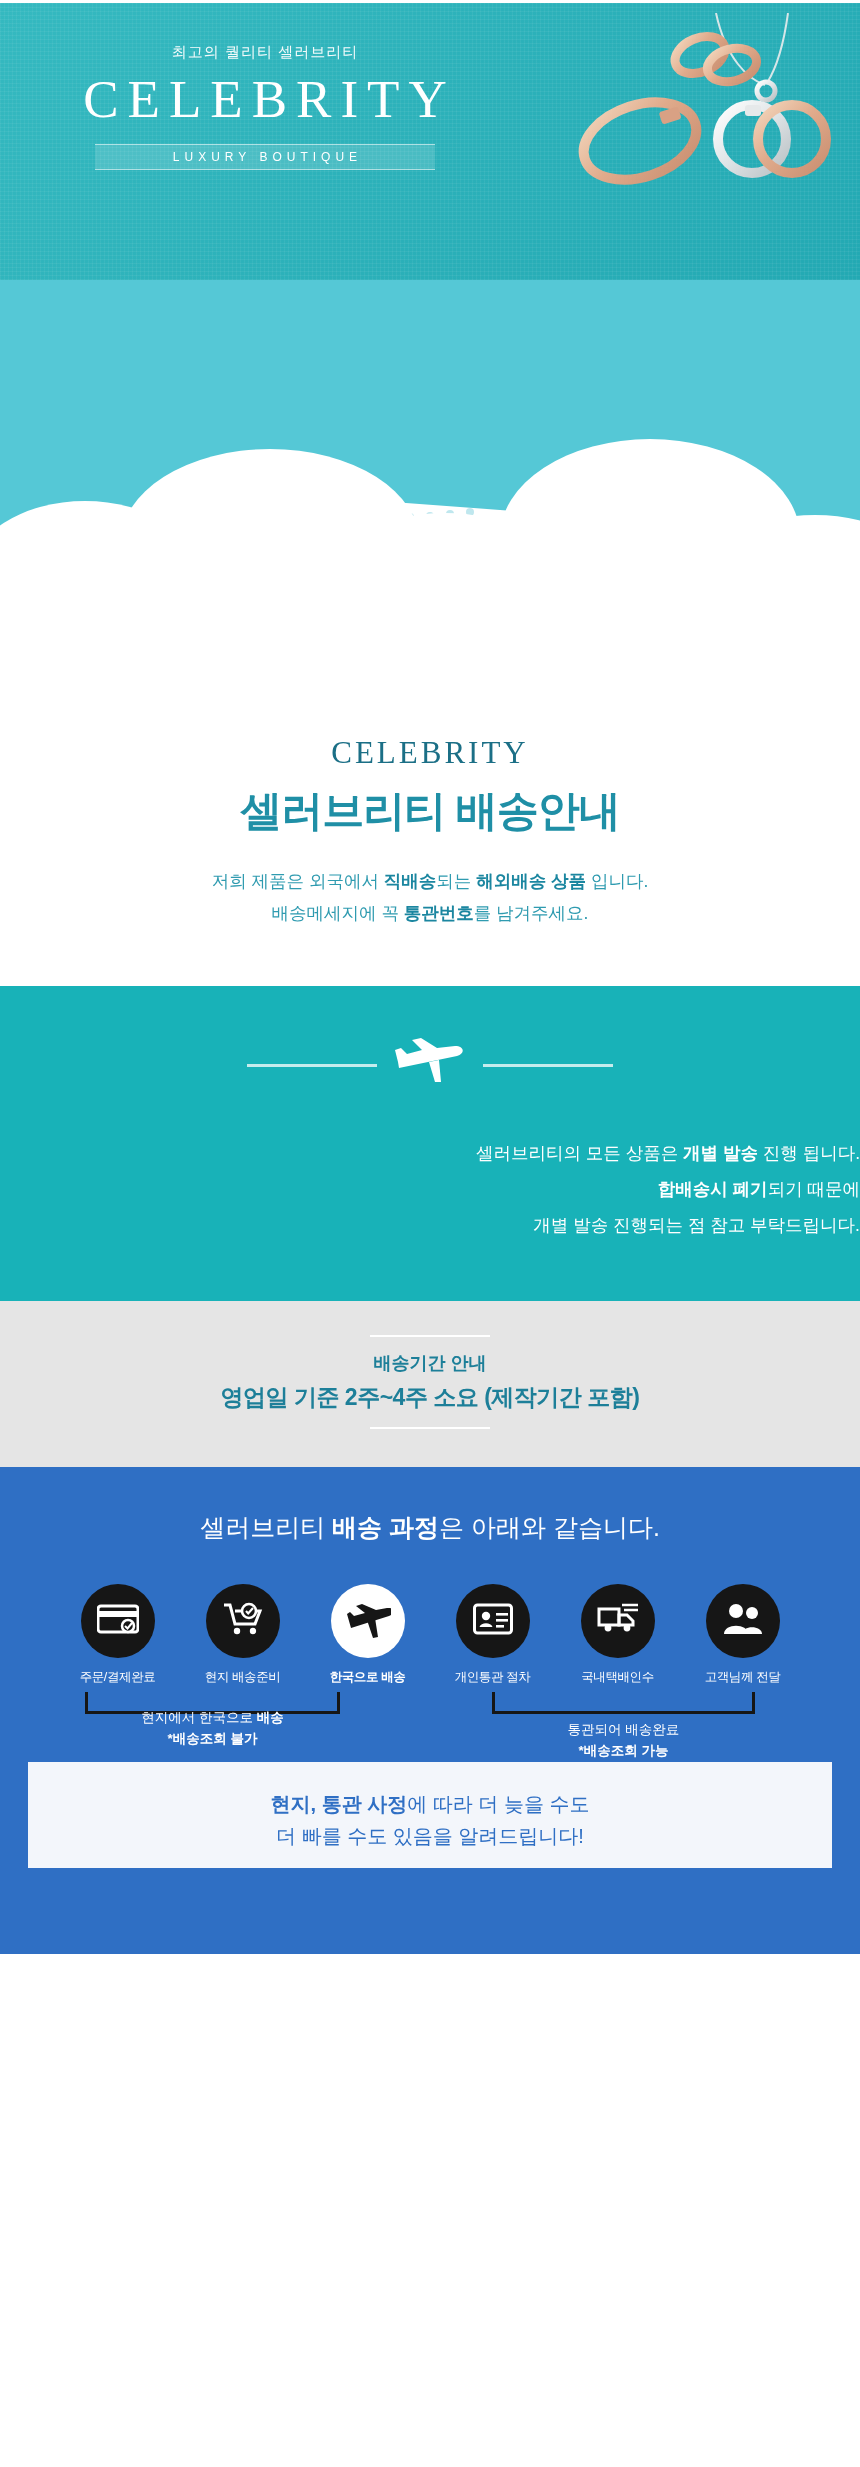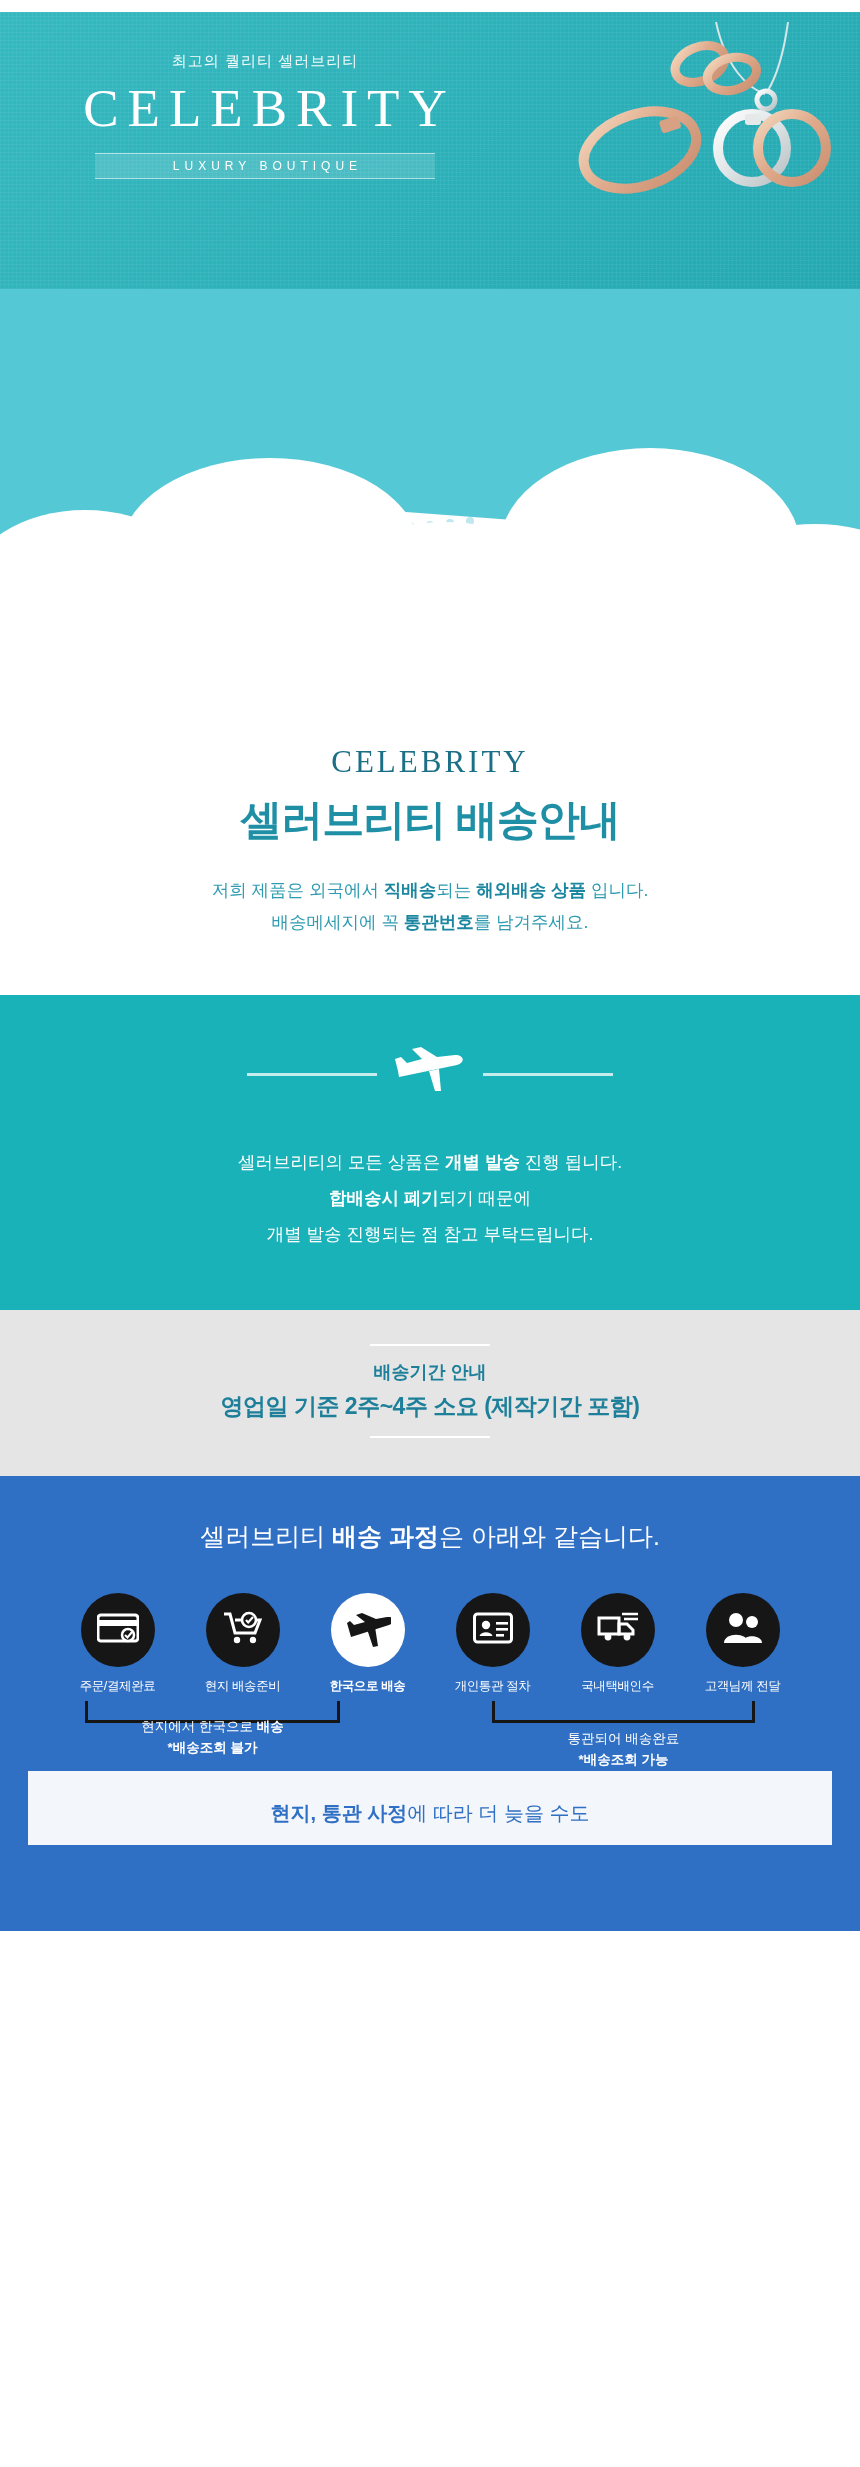--- a/index.html
+++ b/index.html
@@ -2,21 +2,21 @@
 <html><head>
 <meta charset="utf-8">
 <style>
   * { box-sizing: border-box; margin: 0; padding: 0; }
   body {
     width: 860px;
     background: #ffffff;
     font-family: "Liberation Sans", sans-serif;
     -webkit-font-smoothing: antialiased;
   }
-  .page { width: 860px; margin: 12px auto; position: relative; }
+  .page { width: 860px; margin: 3px auto; position: relative; }
 
   
   .header {
     position: relative;
     height: 277px;
     background: #2bb5bd;
     overflow: hidden;
   }
   .header-texture {
     position: absolute; inset: 0;
@@ -117,21 +117,21 @@
     color: #ffffff;
   }
   .divider-plane {
     display: flex;
     align-items: center;
     justify-content: center;
     gap: 18px;
     margin-bottom: 42px;
   }
   .divider-line { width: 130px; height: 3px; background: rgba(255,255,255,.75); }
-  .teal-lines { font-size: 17.5px; line-height: 2.05; font-weight: 400; }
+  .teal-lines { font-size: 17.5px; line-height: 2.05; font-weight: 400; text-align: right; }
   .teal-lines b { font-weight: 700; }
 
   
   .period {
     background: #e5e5e5;
     text-align: center;
     padding: 34px 0 38px;
     color: #1d7f99;
   }
   .period-rule { width: 120px; height: 2px; background: #ffffff; margin: 0 auto 14px; }
@@ -430,17 +430,18 @@
         <div>통관되어 배송완료</div>
         <div><b>*배송조회 가능</b></div>
       </div>
     </div>
 
     <div class="notice-wrap">
       <div class="notice">
         <div>
           <b>현지, 통관 사정</b><span>에 따라 더 늦을 수도</span>
         </div>
+        <div>더 빠를 수도 있음을 알려드립니다!</div>
       </div>
     </div>
   </div>
 
 </div>
 
 </body></html>

